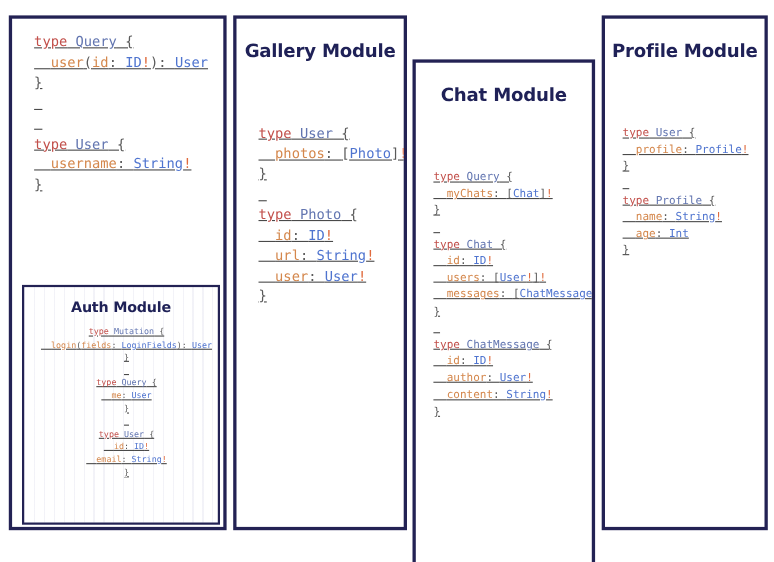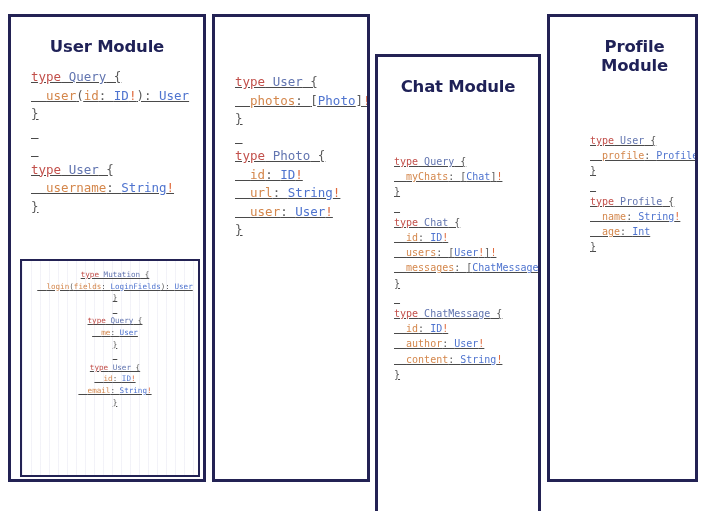--- a/index.html
+++ b/index.html
@@ -74,21 +74,21 @@
   .t-name { color: #6275b0; }            
   .t-field{ color: #d4874c; }            
   .t-type { color: #4f74cf; }            
   .t-bang { color: #e06b3e; }            
   .t-punc { color: #5a5a5a; }            
 
   
   #panel-user    { left: 8px;   top: 14px;  width: 198px; height: 468px; }
   #panel-gallery { left: 212px; top: 14px;  width: 158px; height: 468px; }
   #panel-chat    { left: 375px; top: 14px;  width: 166px; height: 468px; margin-top: 40px; }
-  #panel-profile { left: 547px; top: 14px;  width: 151px; height: 468px; padding-left: 24px; }
+  #panel-profile { left: 547px; top: 14px;  width: 151px; height: 468px; }
 
   .panel-body-lg { padding: 0 0 0 20px; }
   .panel-body-sm { padding: 0 0 0 16px; }
 
   .spacer-user    { height: 12px; }
   .spacer-gallery { height: 56px; }
   .spacer-chat    { height: 58px; }
   .spacer-profile { height: 58px; }
 
   
@@ -113,31 +113,32 @@
   }
 
   .auth-body { padding: 0 0 0 10px; }
 </style>
 </head>
 <body>
 
 <div id="board">
 
   <section class="panel" id="panel-user">
-    <div class="panel-title title-lg">User Module</div>
     <div class="spacer-user"></div>
     <div class="code code-lg panel-body-lg"><div><span class="t-kw">type</span><span class="t-name"> Query</span><span class="t-punc"> {</span></div><div><span class="t-punc">  </span><span class="t-field">user</span><span class="t-punc">(</span><span class="t-field">id</span><span class="t-punc">: </span><span class="t-type">ID</span><span class="t-bang">!</span><span class="t-punc">): </span><span class="t-type">User</span></div><div><span class="t-punc">}</span></div><div>&nbsp;</div><div>&nbsp;</div><div><span class="t-kw">type</span><span class="t-name"> User</span><span class="t-punc"> {</span></div><div><span class="t-punc">  </span><span class="t-field">username</span><span class="t-punc">: </span><span class="t-type">String</span><span class="t-bang">!</span></div><div><span class="t-punc">}</span></div></div>
 
     <section class="panel" id="panel-auth">
+      <div class="panel-title title-sm">Auth Module</div>
       <div style="height:8px"></div>
       <div class="code code-xs auth-body"><div><span class="t-kw">type</span><span class="t-name"> Mutation</span><span class="t-punc"> {</span></div><div><span class="t-punc">  </span><span class="t-field">login</span><span class="t-punc">(</span><span class="t-field">fields</span><span class="t-punc">: </span><span class="t-type">LoginFields</span><span class="t-punc">): </span><span class="t-type">User</span></div><div><span class="t-punc">}</span></div><div>&nbsp;</div><div><span class="t-kw">type</span><span class="t-name"> Query</span><span class="t-punc"> {</span></div><div><span class="t-punc">  </span><span class="t-field">me</span><span class="t-punc">: </span><span class="t-type">User</span></div><div><span class="t-punc">}</span></div><div>&nbsp;</div><div><span class="t-kw">type</span><span class="t-name"> User</span><span class="t-punc"> {</span></div><div><span class="t-punc">  </span><span class="t-field">id</span><span class="t-punc">: </span><span class="t-type">ID</span><span class="t-bang">!</span></div><div><span class="t-punc">  </span><span class="t-field">email</span><span class="t-punc">: </span><span class="t-type">String</span><span class="t-bang">!</span></div><div><span class="t-punc">}</span></div></div>
     </section>
   </section>
 
   <section class="panel" id="panel-gallery">
+    <div class="panel-title title-lg">Gallery Module</div>
     <div class="spacer-gallery"></div>
     <div class="code code-lg panel-body-lg"><div><span class="t-kw">type</span><span class="t-name"> User</span><span class="t-punc"> {</span></div><div><span class="t-punc">  </span><span class="t-field">photos</span><span class="t-punc">: </span><span class="t-punc">[</span><span class="t-type">Photo</span><span class="t-punc">]</span><span class="t-bang">!</span></div><div><span class="t-punc">}</span></div><div>&nbsp;</div><div><span class="t-kw">type</span><span class="t-name"> Photo</span><span class="t-punc"> {</span></div><div><span class="t-punc">  </span><span class="t-field">id</span><span class="t-punc">: </span><span class="t-type">ID</span><span class="t-bang">!</span></div><div><span class="t-punc">  </span><span class="t-field">url</span><span class="t-punc">: </span><span class="t-type">String</span><span class="t-bang">!</span></div><div><span class="t-punc">  </span><span class="t-field">user</span><span class="t-punc">: </span><span class="t-type">User</span><span class="t-bang">!</span></div><div><span class="t-punc">}</span></div></div>
   </section>
 
   <section class="panel" id="panel-chat">
     <div class="panel-title title-lg">Chat Module</div>
     <div class="spacer-chat"></div>
     <div class="code code-sm panel-body-sm"><div><span class="t-kw">type</span><span class="t-name"> Query</span><span class="t-punc"> {</span></div><div><span class="t-punc">  </span><span class="t-field">myChats</span><span class="t-punc">: </span><span class="t-punc">[</span><span class="t-type">Chat</span><span class="t-punc">]</span><span class="t-bang">!</span></div><div><span class="t-punc">}</span></div><div>&nbsp;</div><div><span class="t-kw">type</span><span class="t-name"> Chat</span><span class="t-punc"> {</span></div><div><span class="t-punc">  </span><span class="t-field">id</span><span class="t-punc">: </span><span class="t-type">ID</span><span class="t-bang">!</span></div><div><span class="t-punc">  </span><span class="t-field">users</span><span class="t-punc">: </span><span class="t-punc">[</span><span class="t-type">User</span><span class="t-bang">!</span><span class="t-punc">]</span><span class="t-bang">!</span></div><div><span class="t-punc">  </span><span class="t-field">messages</span><span class="t-punc">: </span><span class="t-punc">[</span><span class="t-type">ChatMessage</span><span class="t-punc">]</span></div><div><span class="t-punc">}</span></div><div>&nbsp;</div><div><span class="t-kw">type</span><span class="t-name"> ChatMessage</span><span class="t-punc"> {</span></div><div><span class="t-punc">  </span><span class="t-field">id</span><span class="t-punc">: </span><span class="t-type">ID</span><span class="t-bang">!</span></div><div><span class="t-punc">  </span><span class="t-field">author</span><span class="t-punc">: </span><span class="t-type">User</span><span class="t-bang">!</span></div><div><span class="t-punc">  </span><span class="t-field">content</span><span class="t-punc">: </span><span class="t-type">String</span><span class="t-bang">!</span></div><div><span class="t-punc">}</span></div></div>
   </section>
 

